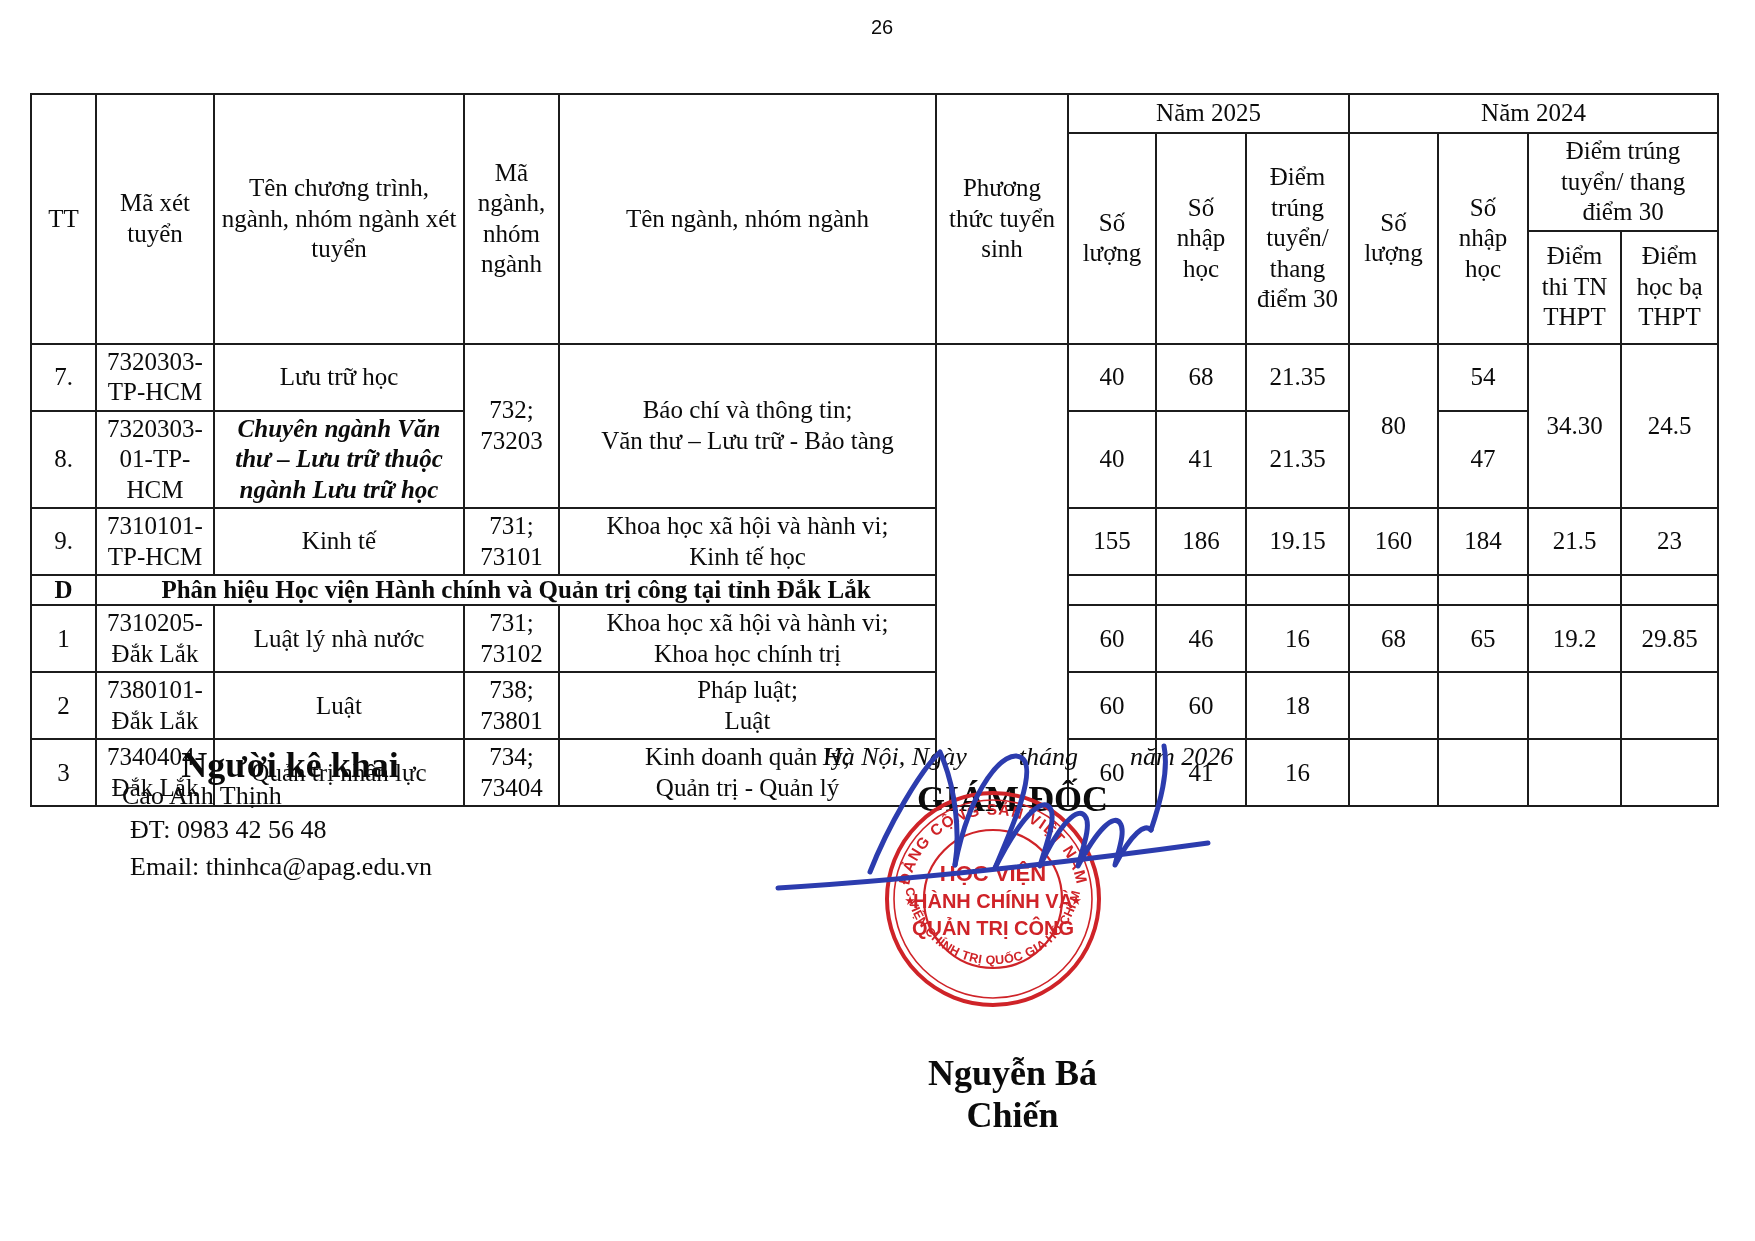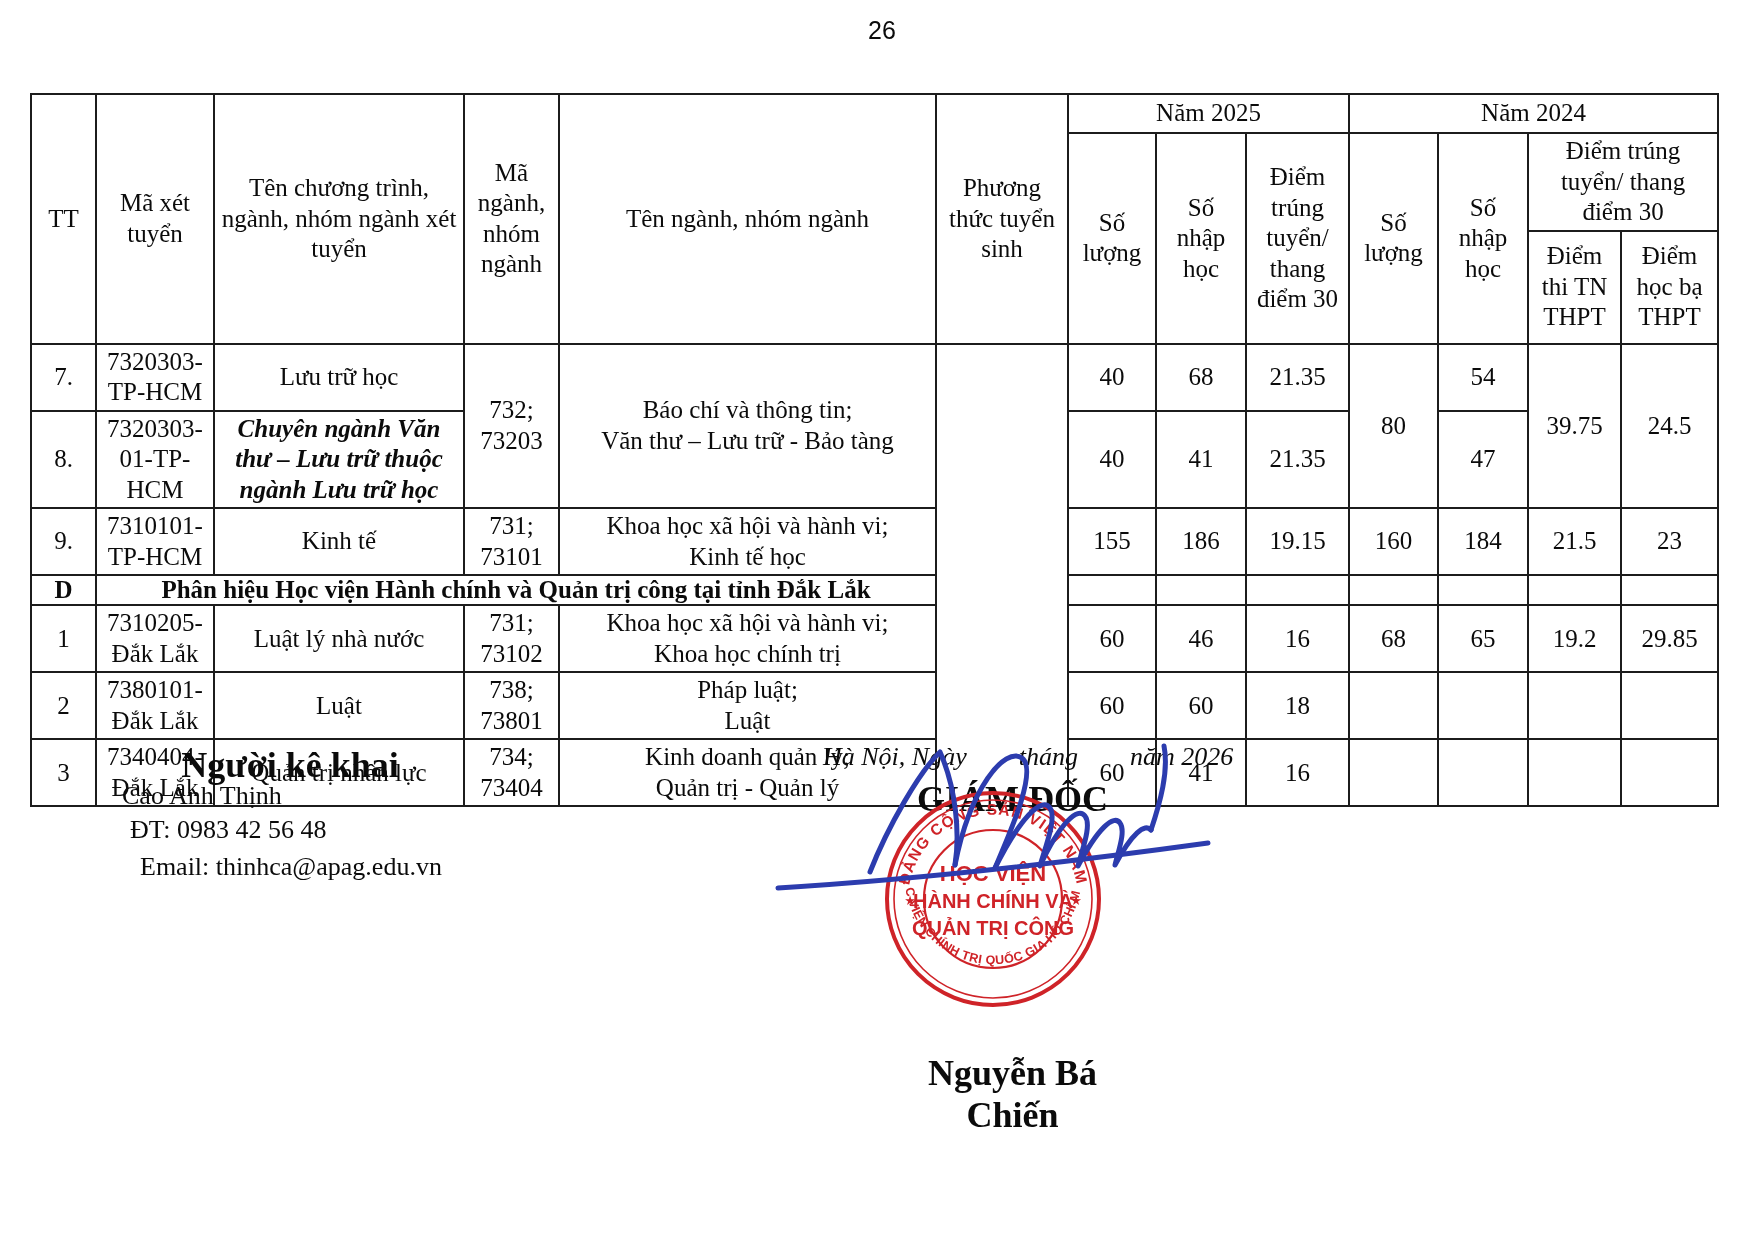--- a/index.html
+++ b/index.html
@@ -2,21 +2,21 @@
 <html><head>
 <meta charset="utf-8">
 <style>
   html,body{margin:0;padding:0;}
   body{
     width:1755px;height:1241px;position:relative;background:#ffffff;
     font-family:"Liberation Serif","DejaVu Serif",serif;color:#0b0b0b;
   }
   .pagenum{
     position:absolute;top:16px;left:852px;width:60px;text-align:center;
-    font-family:"Liberation Sans","DejaVu Sans",sans-serif;font-size:25px;
+    font-family:"Liberation Sans","DejaVu Sans",sans-serif;font-size:20px;
   }
   table.adm{
     position:absolute;left:30px;top:93px;border-collapse:collapse;table-layout:fixed;
     width:1687px;font-size:25px;line-height:1.22;
   }
   table.adm td{
     border:2px solid #1c1c1c;vertical-align:middle;text-align:center;
     padding:2px 4px;white-space:pre-line;overflow:hidden;
   }
   td.tl{text-align:left;padding-left:9px;padding-right:6px;}
@@ -93,21 +93,21 @@
     <td class="tl" rowspan="2">732;
 73203</td>
     <td class="tl" rowspan="2">Báo chí và thông tin;
 Văn thư – Lưu trữ - Bảo tàng</td>
     <td rowspan="7"></td>
     <td>40</td>
     <td>68</td>
     <td>21.35</td>
     <td rowspan="2">80</td>
     <td>54</td>
-    <td rowspan="2">39.75</td>
+    <td rowspan="2">34.30</td>
     <td rowspan="2">24.5</td>
   </tr>
   <tr class="r8">
     <td>8.</td>
     <td class="tl">7320303-
 01-TP-
 HCM</td>
     <td class="tl it">Chuyên ngành Văn thư – Lưu trữ thuộc ngành Lưu trữ học</td>
     <td>40</td>
     <td>41</td>
@@ -197,21 +197,21 @@
     <td></td>
     <td></td>
     <td></td>
   </tr>
 </tbody>
   </table>
 
 <div class="ft b center-block" style="left:150px;top:744px;width:280px;">Người kê khai</div>
 <div class="ft" style="left:122px;top:781px;">Cao Anh Thịnh</div>
 <div class="ft" style="left:130px;top:815px;">ĐT: 0983 42 56 48</div>
-<div class="ft" style="left:140px;top:852px;">Email: thinhca@apag.edu.vn</div>
+<div class="ft" style="left:130px;top:852px;">Email: thinhca@apag.edu.vn</div>
 
 <div class="ft i" style="left:823px;top:742px;">Hà Nội, Ngày        tháng        năm 2026</div>
 <div class="ft b center-block" style="left:890px;top:778px;width:245px;">GIÁM ĐỐC</div>
 
 <svg class="stamp" viewBox="0 0 226 226">
   <g fill="none" stroke="#cf2328">
     <circle cx="113" cy="113" r="106" stroke-width="4"></circle>
     <circle cx="113" cy="113" r="99" stroke-width="1.6"></circle>
     <circle cx="113" cy="113" r="69" stroke-width="2.2"></circle>
   </g>

